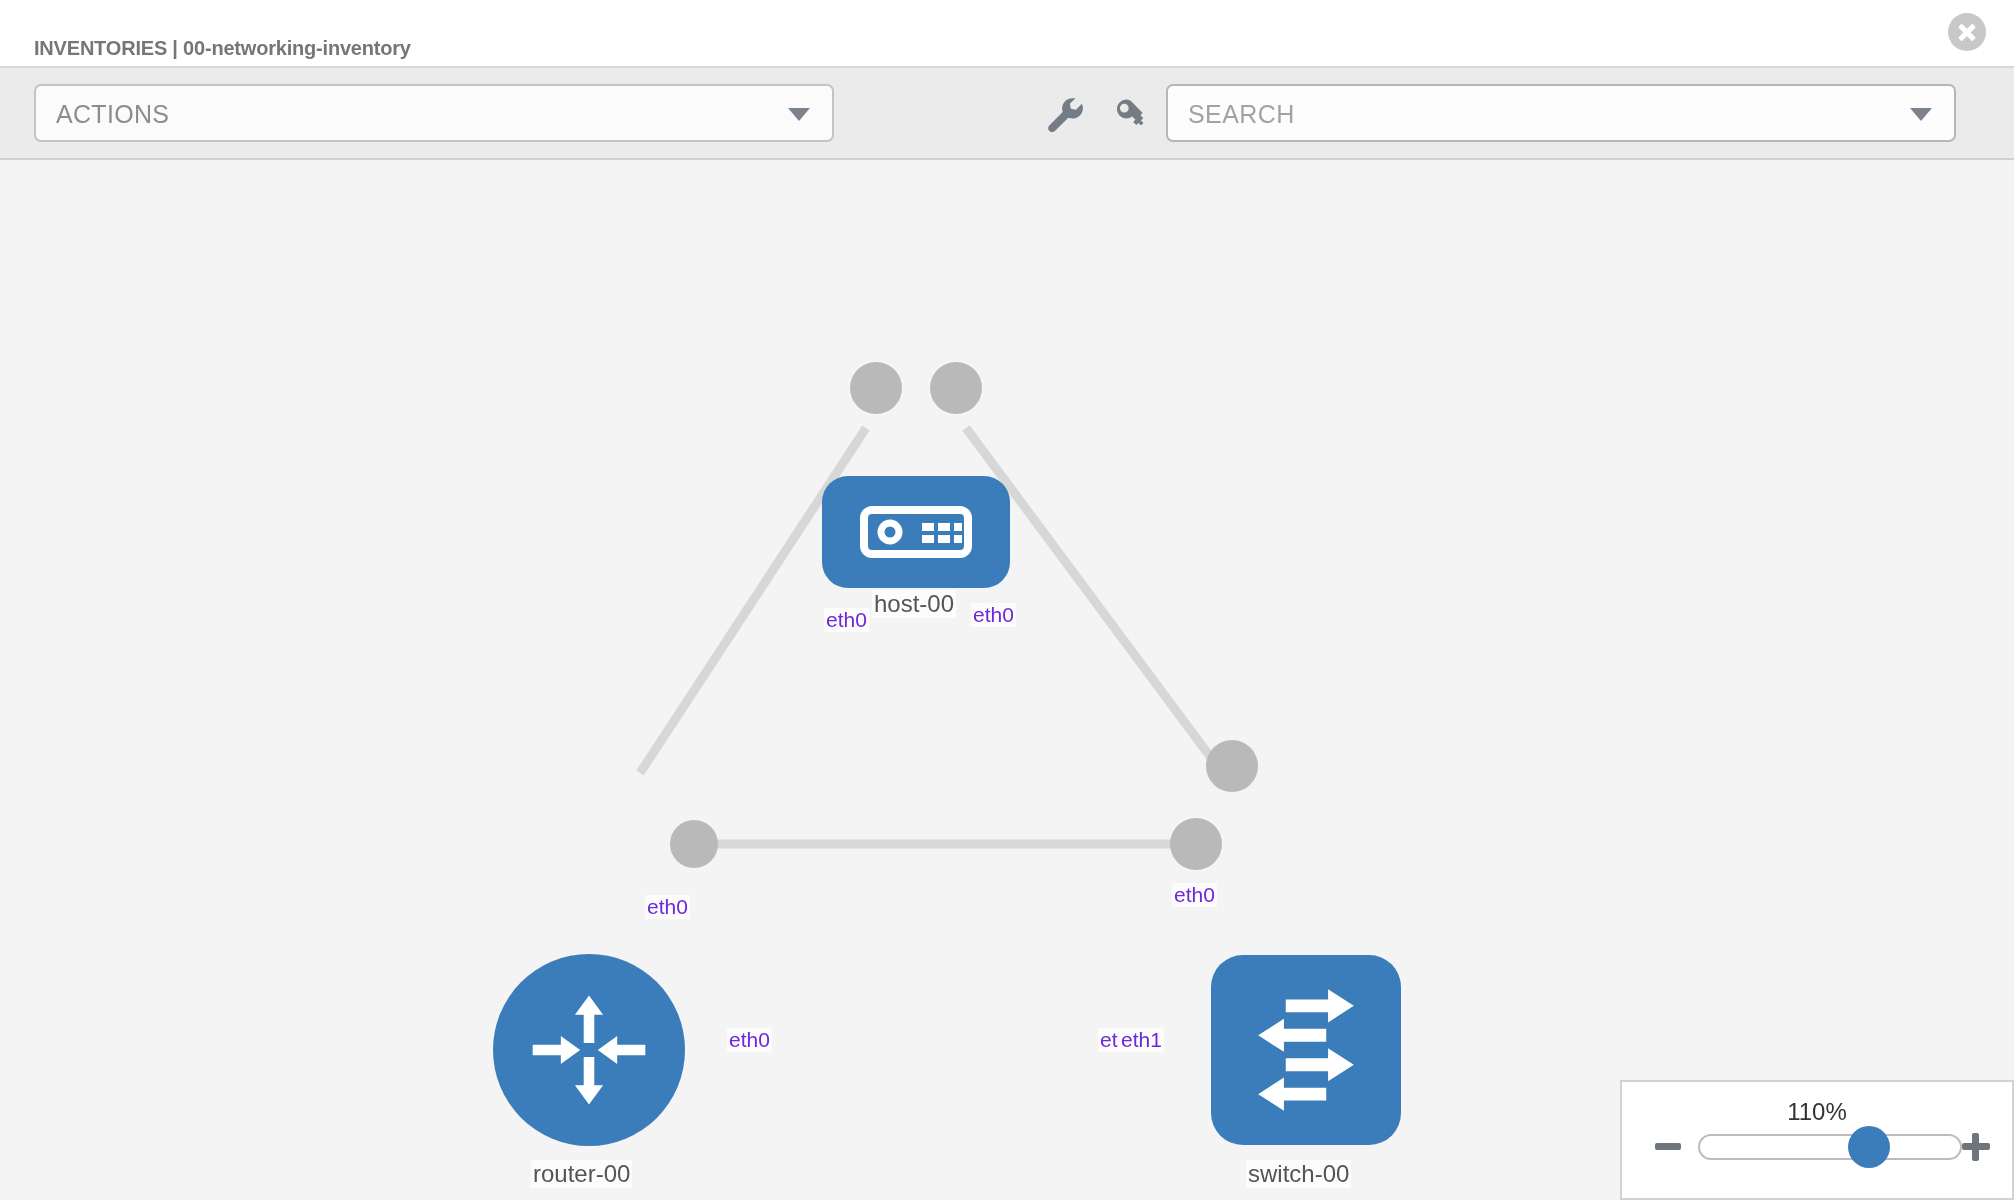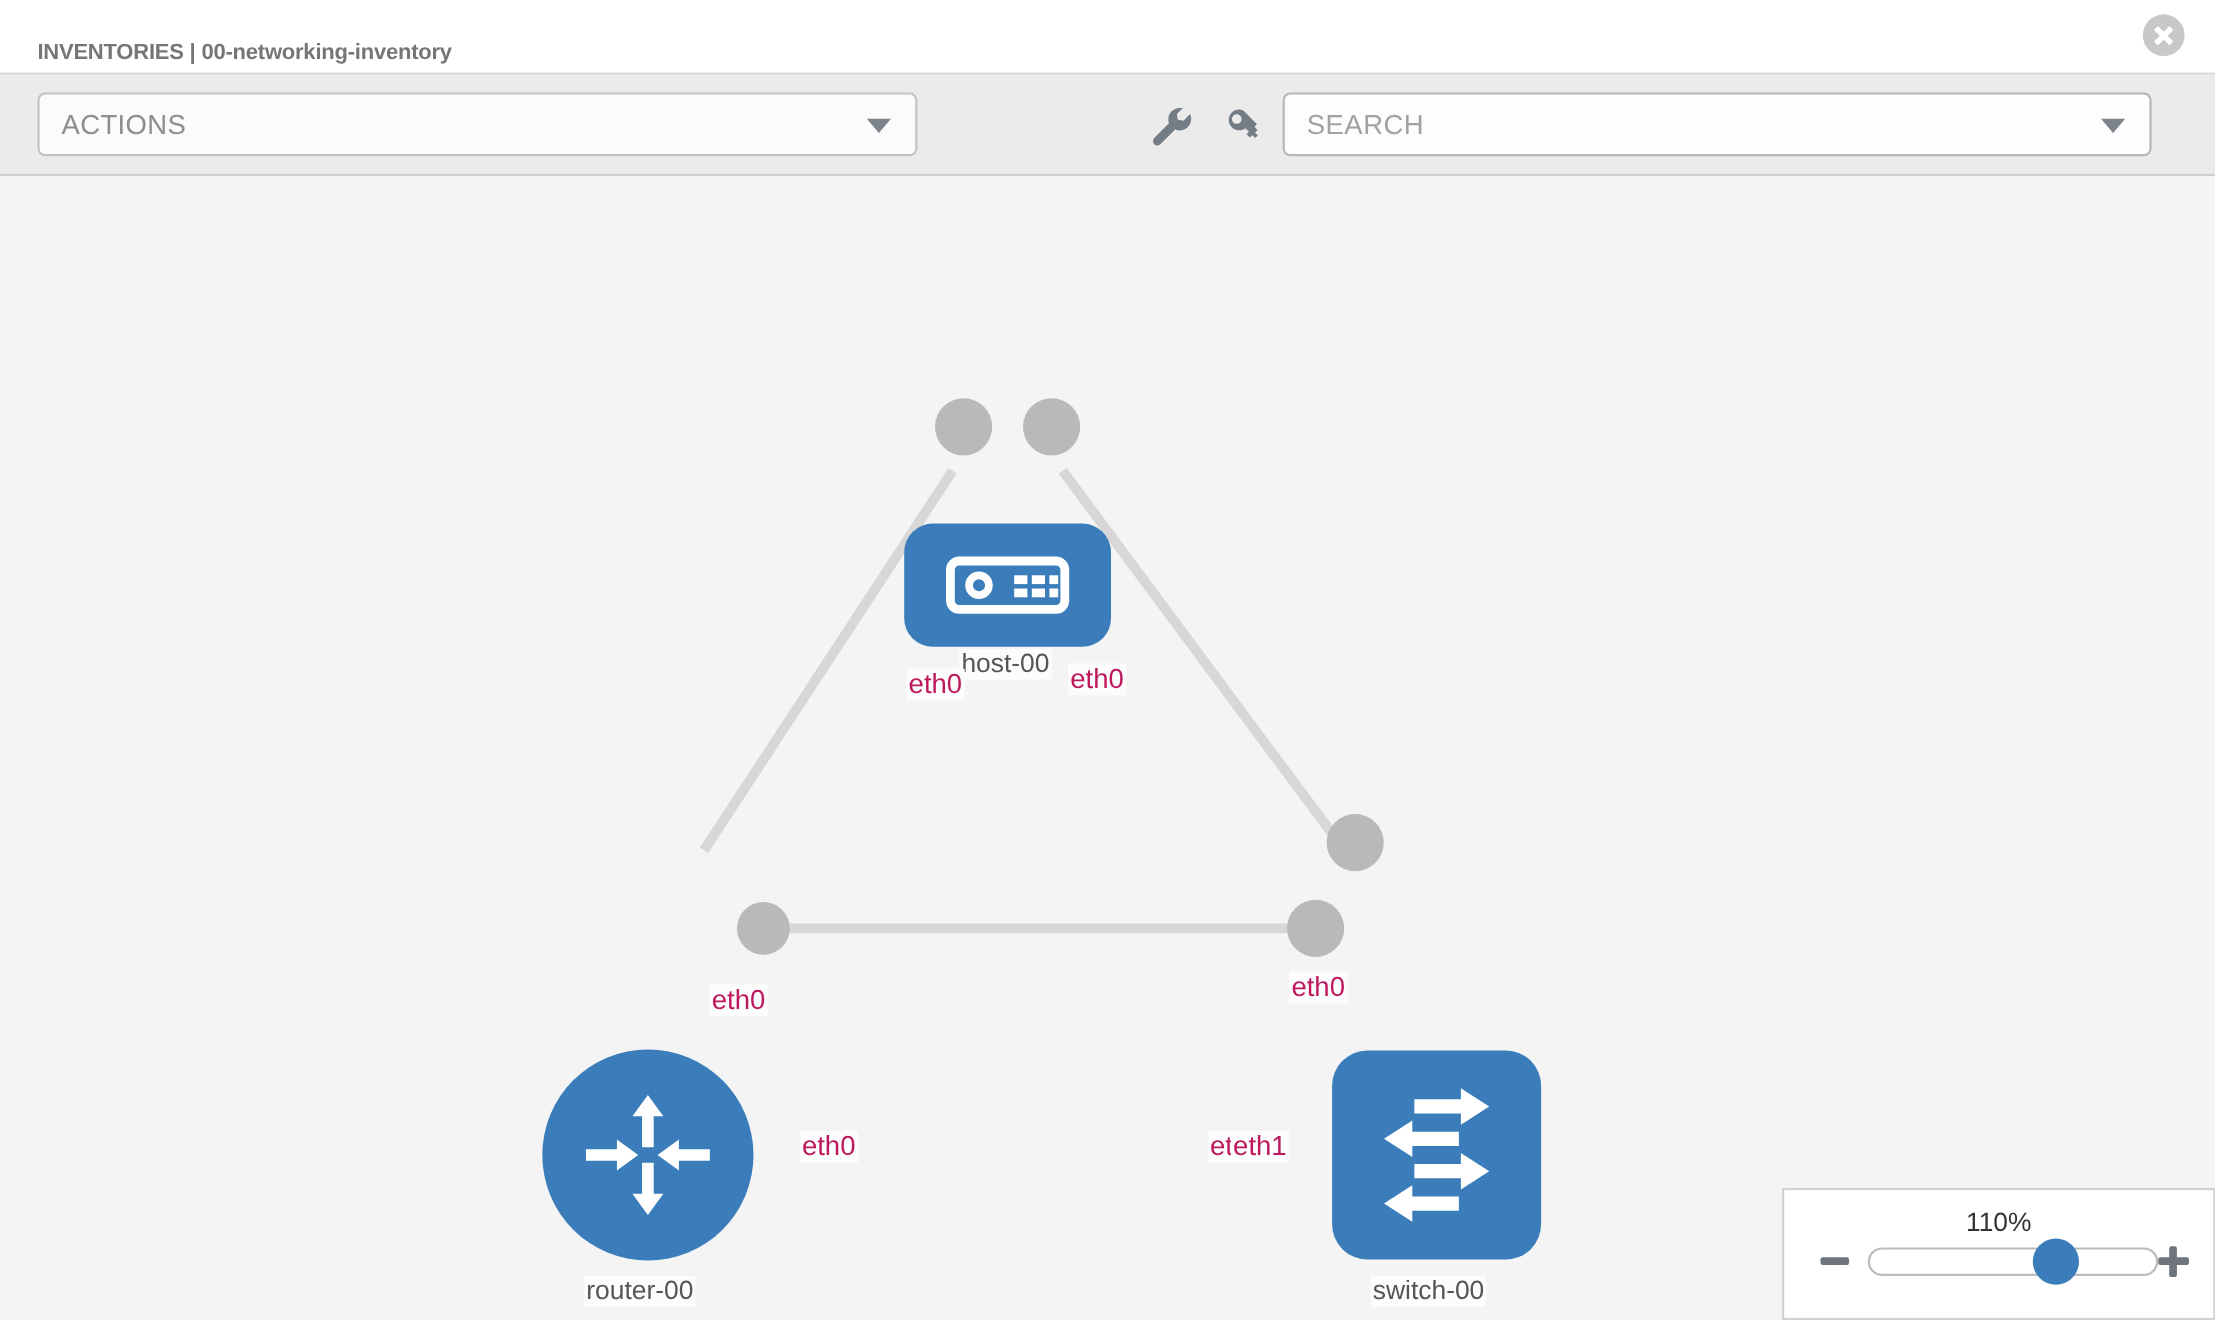--- a/index.html
+++ b/index.html
@@ -151,22 +151,22 @@
   .node-label {
     position: absolute;
     font-size: 24px;
     color: #555555;
     background: #fcfcfc;
     white-space: nowrap;
     padding: 0 2px;
   }
   .iface-label {
     position: absolute;
-    font-size: 25px;
-    color: #be185d;
+    font-size: 21px;
+    color: #6d28d9;
     background: #fcfcfc;
     white-space: nowrap;
     padding: 0 2px;
   }
 
   
   .zoom-panel {
     position: absolute;
     left: 1620px;
     top: 1080px;

